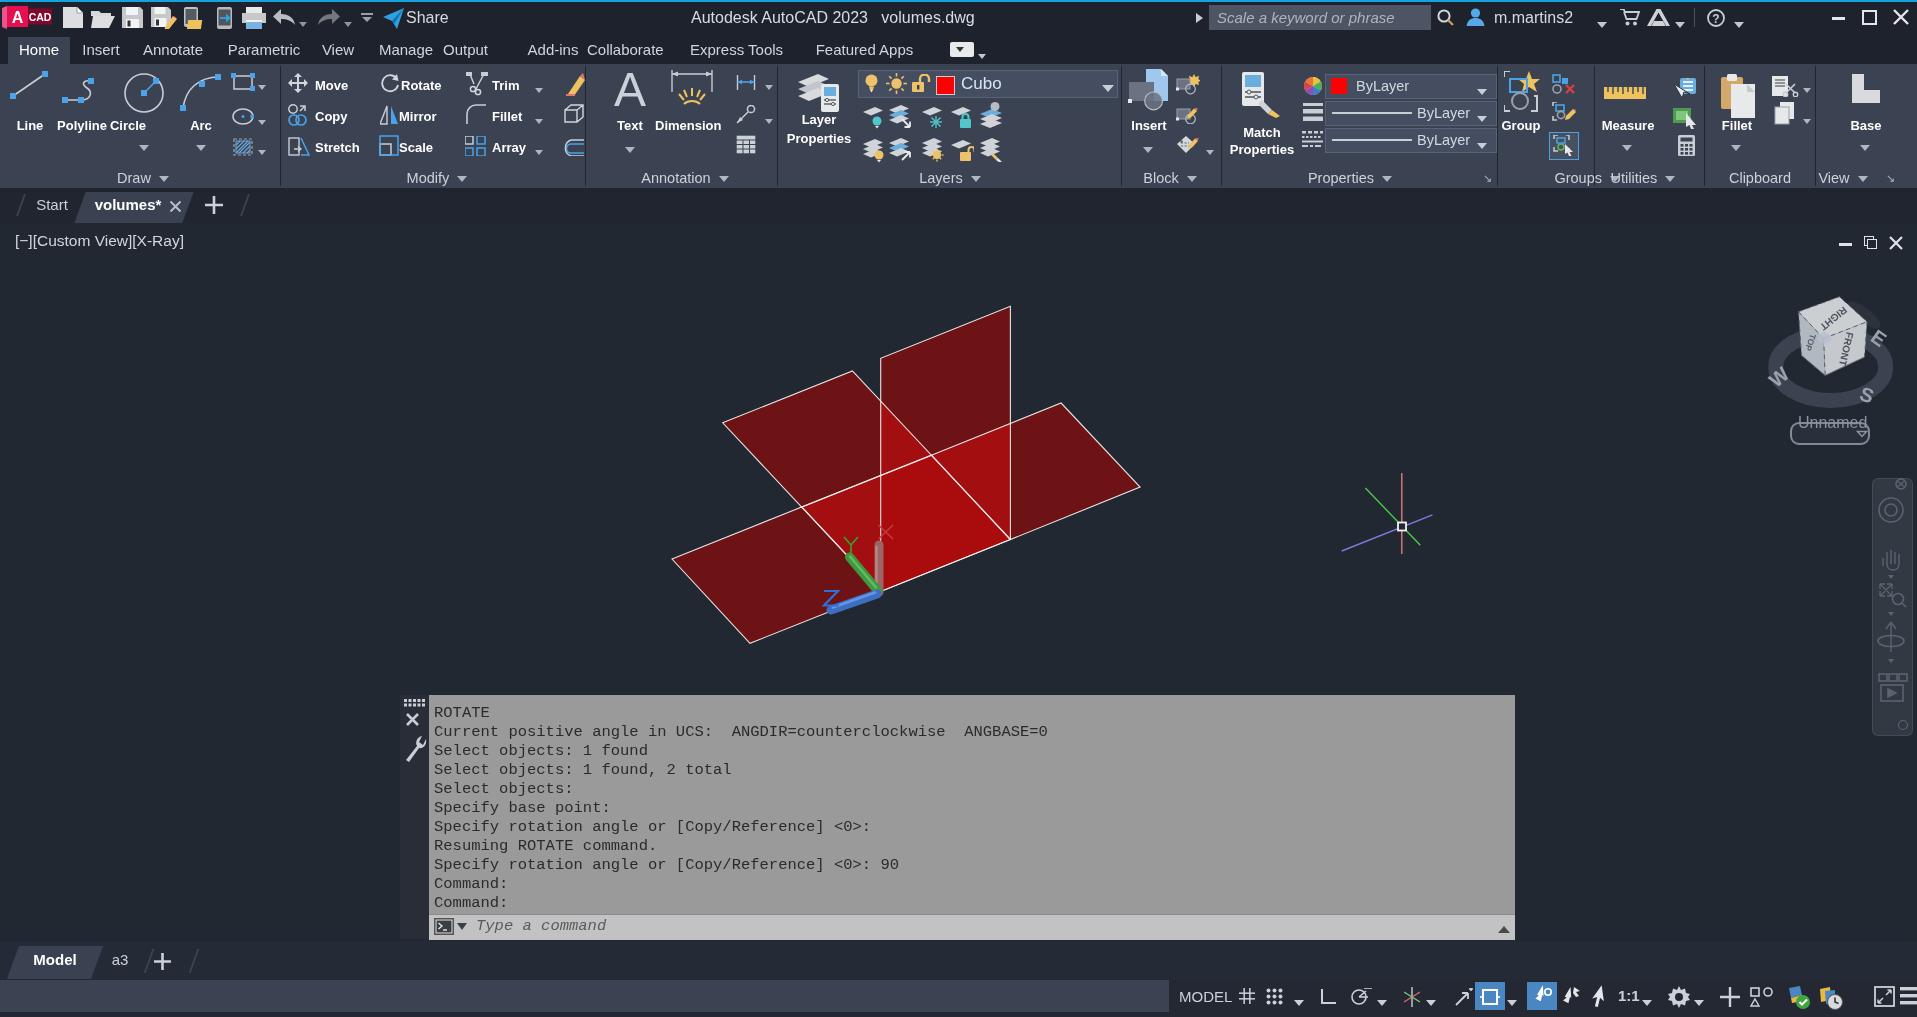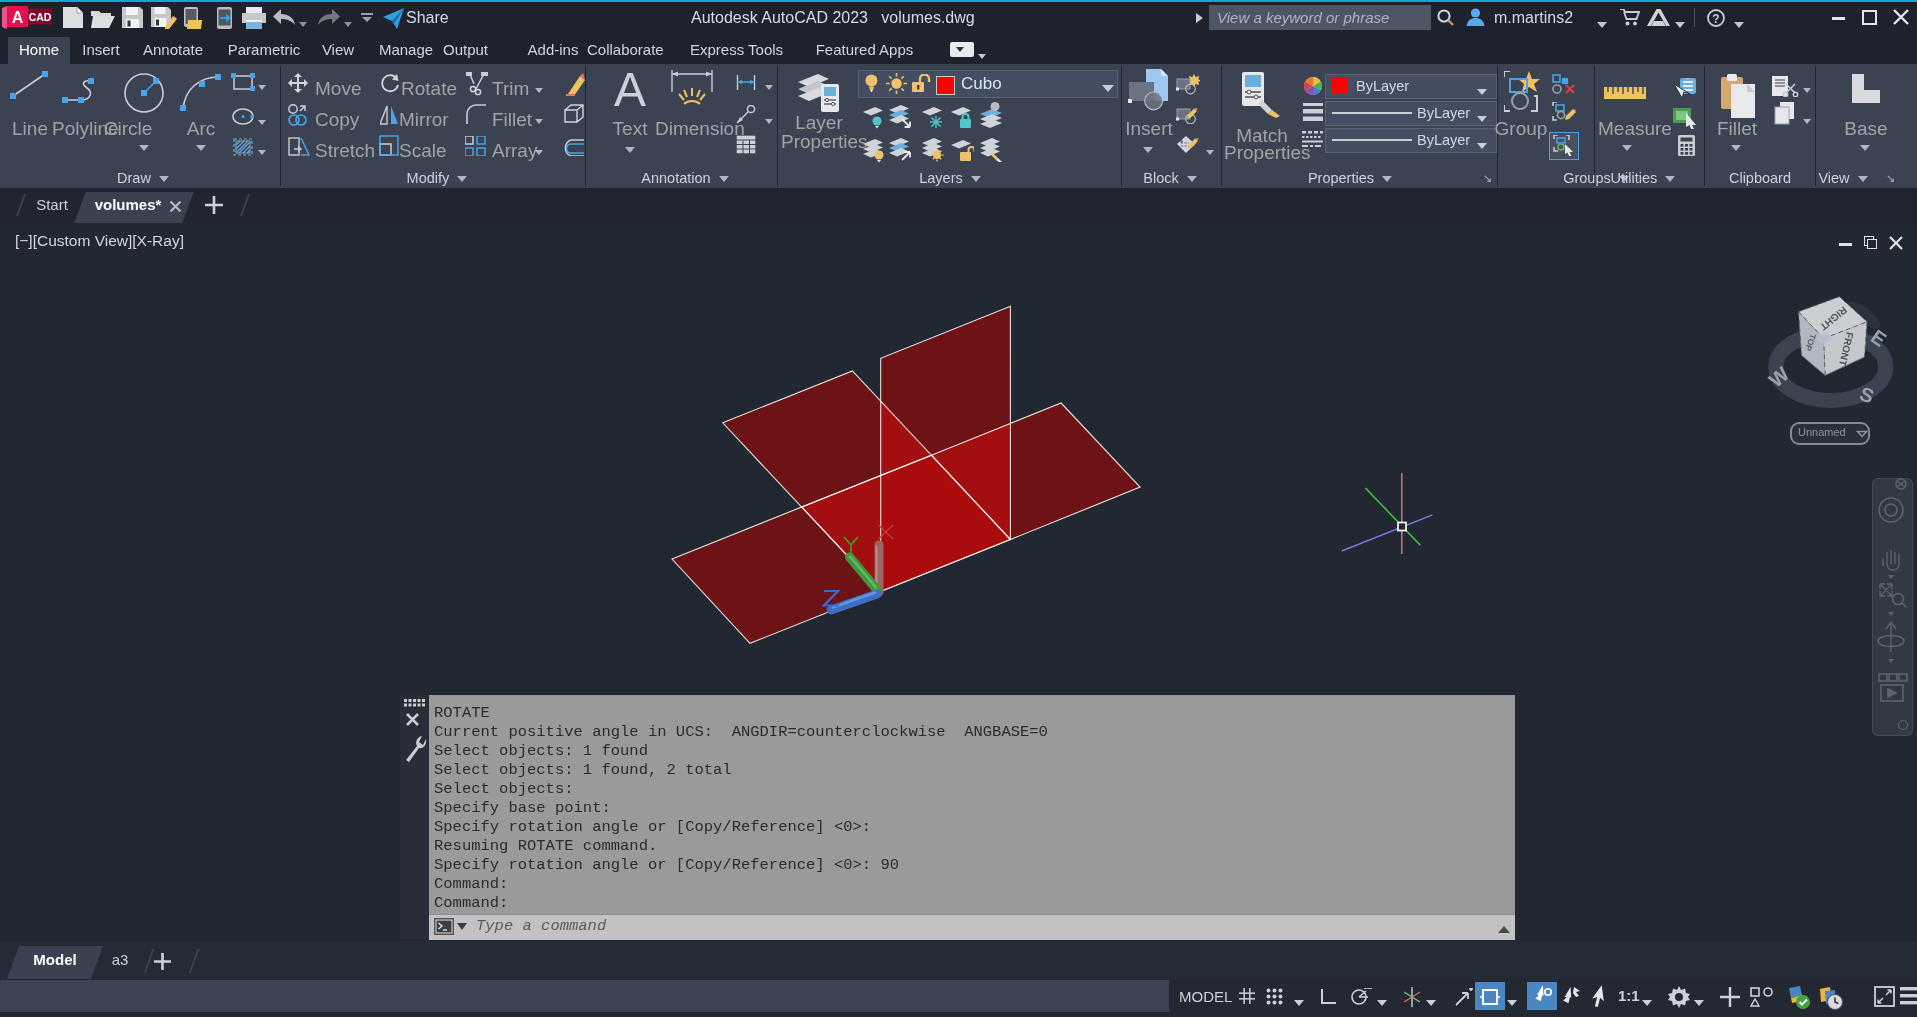--- a/index.html
+++ b/index.html
@@ -6,21 +6,21 @@
   body{font-family:"Liberation Sans", sans-serif;position:relative;}
   .abs{position:absolute;}
   #titlebar{left:0;top:0;width:1917px;height:36px;background:#1d222d;}
   #cyantop{left:0;top:0;width:1917px;height:2px;background:#12a3e0;z-index:5;}
   #menurow{left:0;top:36px;width:1917px;height:28px;background:#1d222d;}
   .mtab{position:absolute;top:0;height:28px;line-height:28px;color:#d0d4db;font-size:15px;}
   #ribbon{left:0;top:64px;width:1917px;height:124px;background:#3b4252;}
   .psep{position:absolute;top:2px;width:1px;height:120px;background:#20252e;}
   .plabel{position:absolute;top:104px;height:20px;line-height:20px;color:#ccd2da;font-size:14.5px;white-space:nowrap;}
   .caret{display:inline-block;width:0;height:0;border-left:5px solid transparent;border-right:5px solid transparent;border-top:6px solid #aeb6c2;vertical-align:middle;}
-  .btxt{position:absolute;color:#a3a3a3;font-size:19px;white-space:nowrap;}
+  .btxt{position:absolute;color:#ffffff;font-size:13px;white-space:nowrap;font-weight:bold;}
   #filetabs{left:0;top:188px;width:1917px;height:35px;background:#20252f;}
   #canvas{left:0;top:223px;width:1917px;height:718px;background:#222832;}
   #modelbar{left:0;top:941px;width:1917px;height:38px;background:#252b36;}
   #statusbar{left:0;top:979px;width:1917px;height:38px;background:#232833;}
   .mono{font-family:"Liberation Mono", monospace;}
 </style>
 </head>
 <body>
 <div id="titlebar" class="abs">
 
@@ -96,21 +96,21 @@
   <svg class="abs" style="left:383px;top:8px" width="21" height="21" viewBox="0 0 21 21">
     <path d="M0 9 L21 0 L14 21 L9 13 Z" fill="#2f9fdf"></path>
     <path d="M9 13 L21 0 L11 16 Z" fill="#1470a8"></path>
   </svg>
   <div class="abs" style="left:406px;top:9px;color:#d6dade;font-size:16px">Share</div>
 
   <div class="abs" style="left:691px;top:9px;color:#d8dbe0;font-size:16px">Autodesk AutoCAD 2023&nbsp;&nbsp;&nbsp;volumes.dwg</div>
 
   <div class="abs" style="left:1196px;top:13px;width:0;height:0;border-top:5px solid transparent;border-bottom:5px solid transparent;border-left:7px solid #c9cdd3;"></div>
   <div class="abs" style="left:1209px;top:5px;width:222px;height:25px;background:#4d5565;"></div>
-  <div class="abs" style="left:1217px;top:9px;color:#aeb4bd;font-size:15px;font-style:italic">View a keyword or phrase</div>
+  <div class="abs" style="left:1217px;top:9px;color:#aeb4bd;font-size:15px;font-style:italic">Scale a keyword or phrase</div>
   <svg class="abs" style="left:1437px;top:9px" width="17" height="17" viewBox="0 0 17 17">
     <circle cx="7" cy="7" r="5.6" fill="none" stroke="#d2d5da" stroke-width="2"></circle>
     <line x1="11" y1="11" x2="16" y2="16" stroke="#c89858" stroke-width="2.4"></line>
   </svg>
   <svg class="abs" style="left:1466px;top:8px" width="19" height="18" viewBox="0 0 19 18">
     <circle cx="9.5" cy="5" r="4.6" fill="#56a8e8"></circle>
     <path d="M0.5 18 C1.5 12 5 10 9.5 10 C14 10 17.5 12 18.5 18 Z" fill="#56a8e8"></path>
   </svg>
   <div class="abs" style="left:1494px;top:9px;color:#d6dade;font-size:16px">m.martins2</div>
   <div class="abs" style="left:1597px;top:15px"><div class="caret" style="border-top-color:#c2c7cd;border-left-width:5px;border-right-width:5px;border-top-width:6px"></div></div>
@@ -167,21 +167,21 @@
   <div class="psep" style="left:1594px"></div>
   <div class="psep" style="left:1704px"></div>
   <div class="psep" style="left:1815px"></div>
   <div class="plabel" style="left:63px;width:160px;text-align:center">Draw &nbsp;<span class="caret"></span></div>
   <div class="plabel" style="left:357px;width:160px;text-align:center">Modify &nbsp;<span class="caret"></span></div>
   <div class="plabel" style="left:605px;width:160px;text-align:center">Annotation &nbsp;<span class="caret"></span></div>
   <div class="plabel" style="left:870px;width:160px;text-align:center">Layers &nbsp;<span class="caret"></span></div>
   <div class="plabel" style="left:1090px;width:160px;text-align:center">Block &nbsp;<span class="caret"></span></div>
   <div class="plabel" style="left:1270px;width:160px;text-align:center">Properties &nbsp;<span class="caret"></span></div>
   <div class="plabel" style="left:1483px;width:12px;color:#aeb6c2;font-size:11px">↘</div>
-  <div class="plabel" style="left:1516px;width:160px;text-align:center">Groups &nbsp;<span class="caret"></span></div>
+  <div class="plabel" style="left:1460px;width:160px;text-align:right">Groups &nbsp;<span class="caret"></span></div>
   <div class="plabel" style="left:1563px;width:160px;text-align:center">Utilities &nbsp;<span class="caret"></span></div>
   <div class="plabel" style="left:1680px;width:160px;text-align:center">Clipboard</div>
   <div class="plabel" style="left:1770px;width:146px;text-align:center">View &nbsp;<span class="caret"></span></div>
   <div class="plabel" style="left:1886px;width:12px;color:#aeb6c2;font-size:11px">↘</div>
 
   <svg class="abs" style="left:9px;top:6px" width="40" height="30" viewBox="0 0 40 30">
     <line x1="4" y1="26" x2="36" y2="4" stroke="#c9cdd4" stroke-width="1.6"></line>
     <rect x="1" y="23" width="6" height="6" fill="#4aa3e8"></rect>
       <rect x="33" y="1" width="6" height="6" fill="#4aa3e8"></rect>
   </svg>
@@ -745,21 +745,21 @@
       <g font-family="Liberation Sans" font-size="10" font-weight="bold" fill="#4c525c">
         <text x="1833.5" y="99" text-anchor="middle" transform="rotate(141 1833.5 95.5)">RIGHT</text>
         <text x="1846.1" y="129.5" text-anchor="middle" transform="rotate(103 1846.1 126.1)">FRONT</text>
         <text x="1808.5" y="125" text-anchor="middle" font-size="8.5" fill="#575d67" transform="rotate(108 1810.5 121.5)">TOP</text>
       </g>
       <path d="M1817.7,112 L1824.5,108.5 L1831.1,112.5 L1831.1,117.5 L1824.3,121 L1817.7,117 Z" fill="#b7c0d0" opacity="0.9"></path>
     </g>
   </svg>
 
   <div class="abs" style="left:1790px;top:199px;width:76px;height:19px;border:2.5px solid #848a95;border-radius:9px;background:#2a303b"></div>
-  <div class="abs" style="left:1798px;top:203px;color:#8d939e;font-size:11px">Unnamed</div>
+  <div class="abs" style="left:1798px;top:191px;color:#8d939e;font-size:16px">Unnamed</div>
   <svg class="abs" style="left:1856px;top:207px" width="12" height="8" viewBox="0 0 12 8">
       <path d="M1.5 1.5 L10.5 1.5 L6 6.5 Z" fill="none" stroke="#8d939e" stroke-width="1.5"></path>
     </svg>
 
   <div class="abs" style="left:1872px;top:255px;width:39px;height:256px;background:rgba(150,160,178,0.14);border-radius:6px;border:1px solid rgba(150,160,178,0.18)"></div>
   <svg class="abs" style="left:1872px;top:255px" width="39" height="256" viewBox="0 0 39 256" opacity="0.45">
     <g stroke="#8d96a6" fill="none" stroke-width="1.6">
       <circle cx="29" cy="6" r="5"></circle>
       <path d="M26 3.5 L32 8.5 M32 3.5 L26 8.5" stroke-width="1.2"></path>
       <path d="M7,32 a12,12 0 1 0 24,0 a12,12 0 1 0 -24,0 M13,32 a6,6 0 1 0 12,0 a6,6 0 1 0 -12,0" fill-rule="evenodd"></path>

